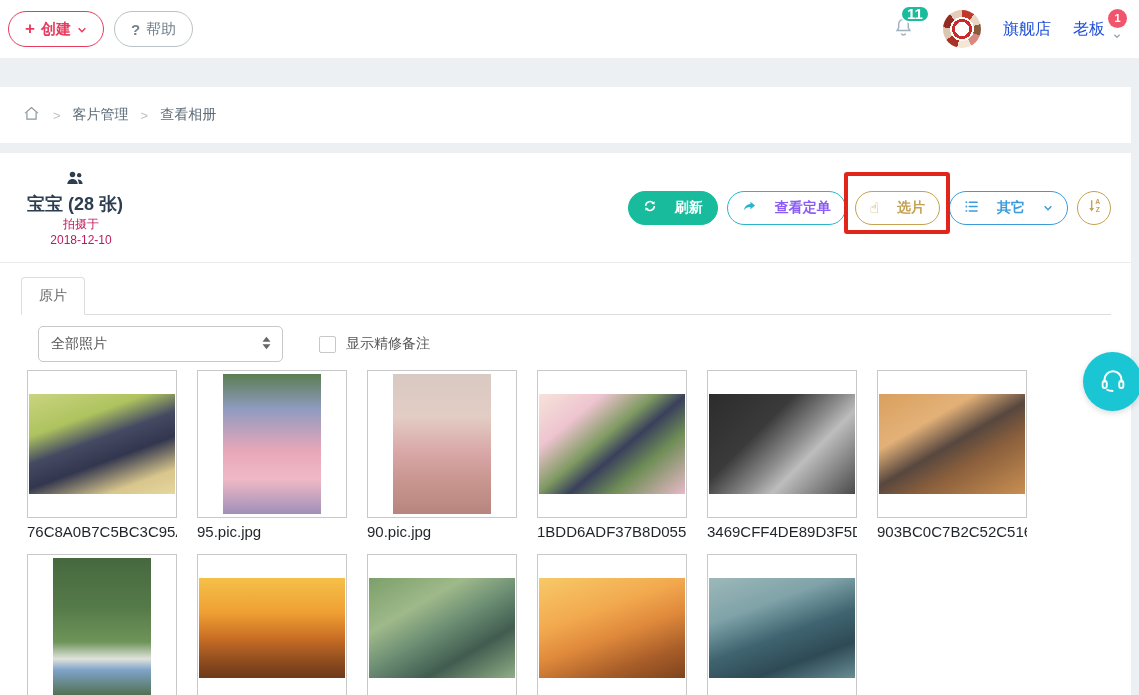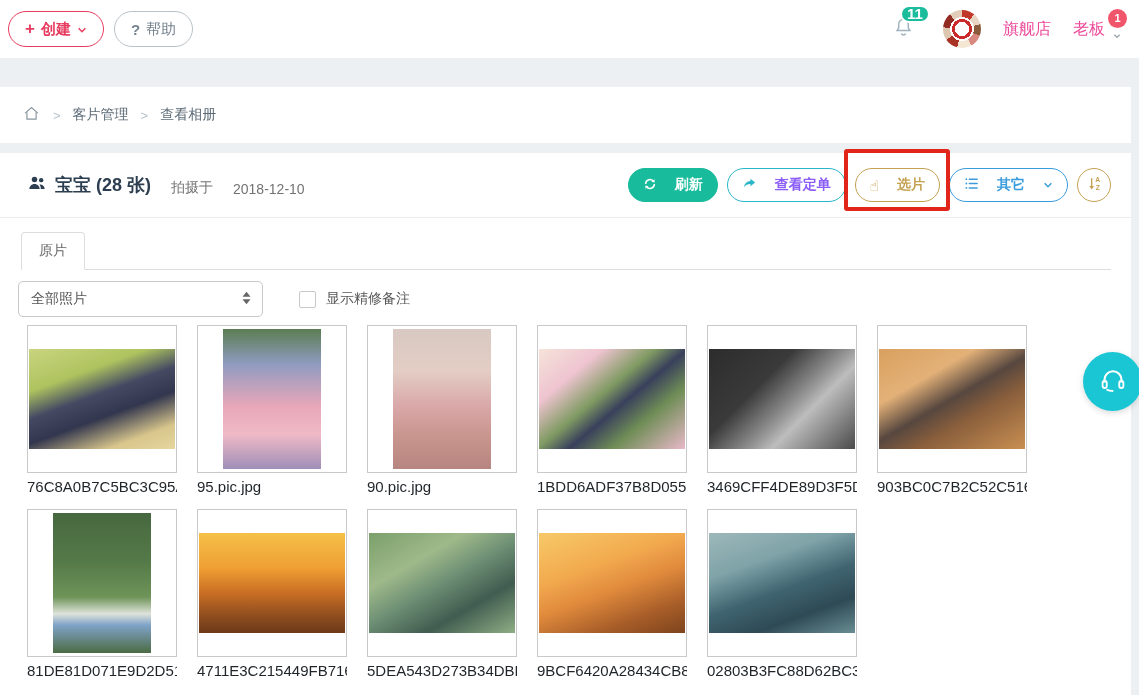--- a/index.html
+++ b/index.html
@@ -29,21 +29,21 @@
     border-radius:10px; background:#1abc9c; color:#fff; font-size:15px;
     display:flex; align-items:center; justify-content:center; padding:0 5px;
     border:2px solid #fff; font-weight:bold;
   }
   .avatar {
     width:38px; height:38px; border-radius:50%; cursor:pointer;
     background:
       radial-gradient(circle at 50% 50%, #ffffff 0 7px, #cb2a2a 7px 10px, #ffffff 10px 12px, rgba(0,0,0,0) 12px),
       conic-gradient(#c0392b 0 40deg,#e8d5c4 40deg 75deg,#8b5a3c 75deg 110deg,#d98880 110deg 150deg,#f5e6d3 150deg 195deg,#a93226 195deg 235deg,#dcc6b0 235deg 275deg,#922b21 275deg 320deg,#e3cdb8 320deg 360deg);
   }
-  .store-name, .user-name { font-size:16px; color:#ec4899; cursor:pointer;text-align:right; }
+  .store-name, .user-name { font-size:16px; color:#1d4ed8; cursor:pointer;text-align:right; }
   .user-wrap { position:relative; padding-right:14px; cursor:pointer; }
   .badge-pink {
     position:absolute; top:-10px; right:-8px; min-width:19px; height:19px;
     border-radius:50%; background:#f1556c; color:#fff; font-size:11px;
     display:flex; align-items:center; justify-content:center; font-weight:bold;
   }
   .tiny-caret { position:absolute; right:-2px; bottom:-4px; color:#9aa6ad; }
   
   .breadcrumb-bar {
     width:1131px; height:56px; background:#fff; margin-top:29px;
@@ -54,23 +54,23 @@
   .crumb { cursor:pointer; }
   
   .card {
     position:relative; width:1131px; background:#fff; margin-top:10px;
     min-height:543px;
   }
   .card-header {
     display:flex; align-items:center; justify-content:space-between;
     padding:15px 20px 15px 27px; border-bottom:1px solid #ececec;
   }
-  .album-title { display:flex; align-items:flex-end; gap:8px; }
+  .album-title { display:flex; align-items:center; gap:0;flex-direction:column; }
   .album-title .name { font-size:18px; font-weight:bold; color:#2c3e50; }
-  .album-title .shot { font-size:14px; color:#737373; margin-left:12px; }
+  .album-title .shot { font-size:12px; color:#be185d; margin-left:12px; }
   .toolbar { display:flex; align-items:center; gap:9px; }
   .tb-btn {
     display:inline-flex; align-items:center; gap:18px; height:34px;
     padding:0 14px; border-radius:17px; font-size:14px; font-weight:bold;
     background:#fff; cursor:pointer; border:1px solid; white-space:nowrap;
   }
   .btn-refresh { background:#18bc9c; border-color:#18bc9c; color:#fff; }
   .btn-vieworder { border-color:#2ab6c9; color:#8b5cf6; }
   .btn-select { border-color:#c5a253; color:#c5a253; }
   .btn-other { border-color:#3b9cdc; color:#3b9cdc; }
@@ -86,21 +86,21 @@
   }
   .hand-glyph { font-size:15px; line-height:1; }
   
   .tabs { margin:14px 20px 0 21px; border-bottom:1px solid #ddd; }
   .tab {
     display:inline-block; padding:9px 17px; font-size:14px; color:#666;
     border:1px solid #ddd; border-bottom:1px solid #fff; background:#fff;
     border-radius:4px 4px 0 0; margin-bottom:-1px; cursor:pointer;
   }
   
-  .controls { display:flex; align-items:center; margin:11px 18px 0; }
+  .controls { display:flex; align-items:center; margin:11px 38px 0; }
   .select-box {
     width:245px; height:36px; border:1px solid #c8c8c8; border-radius:5px;
     display:flex; align-items:center; justify-content:space-between;
     padding:0 10px 0 12px; font-size:14px; color:#555; cursor:pointer;
     background:#fff;
   }
   .checkbox {
     width:17px; height:17px; border:1px solid #c8c8c8; border-radius:2px;
     background:#fff; margin-left:36px; cursor:pointer;
   }

